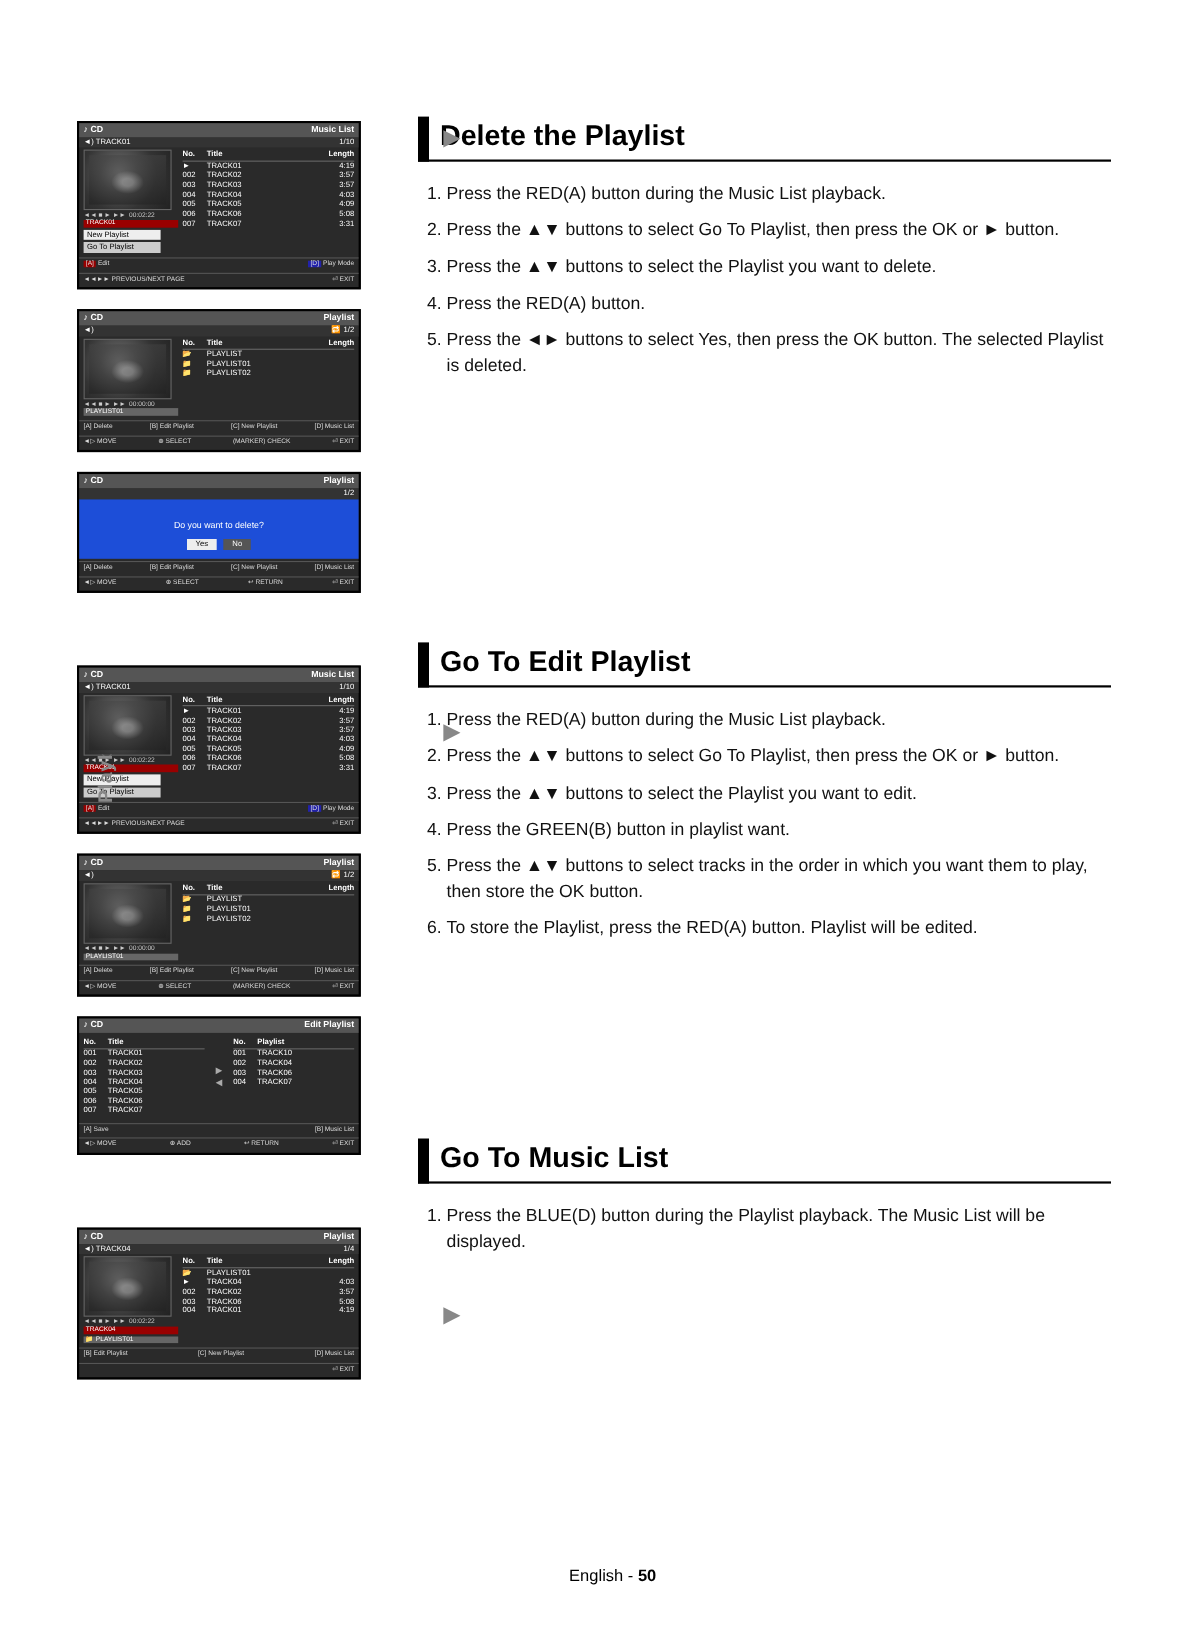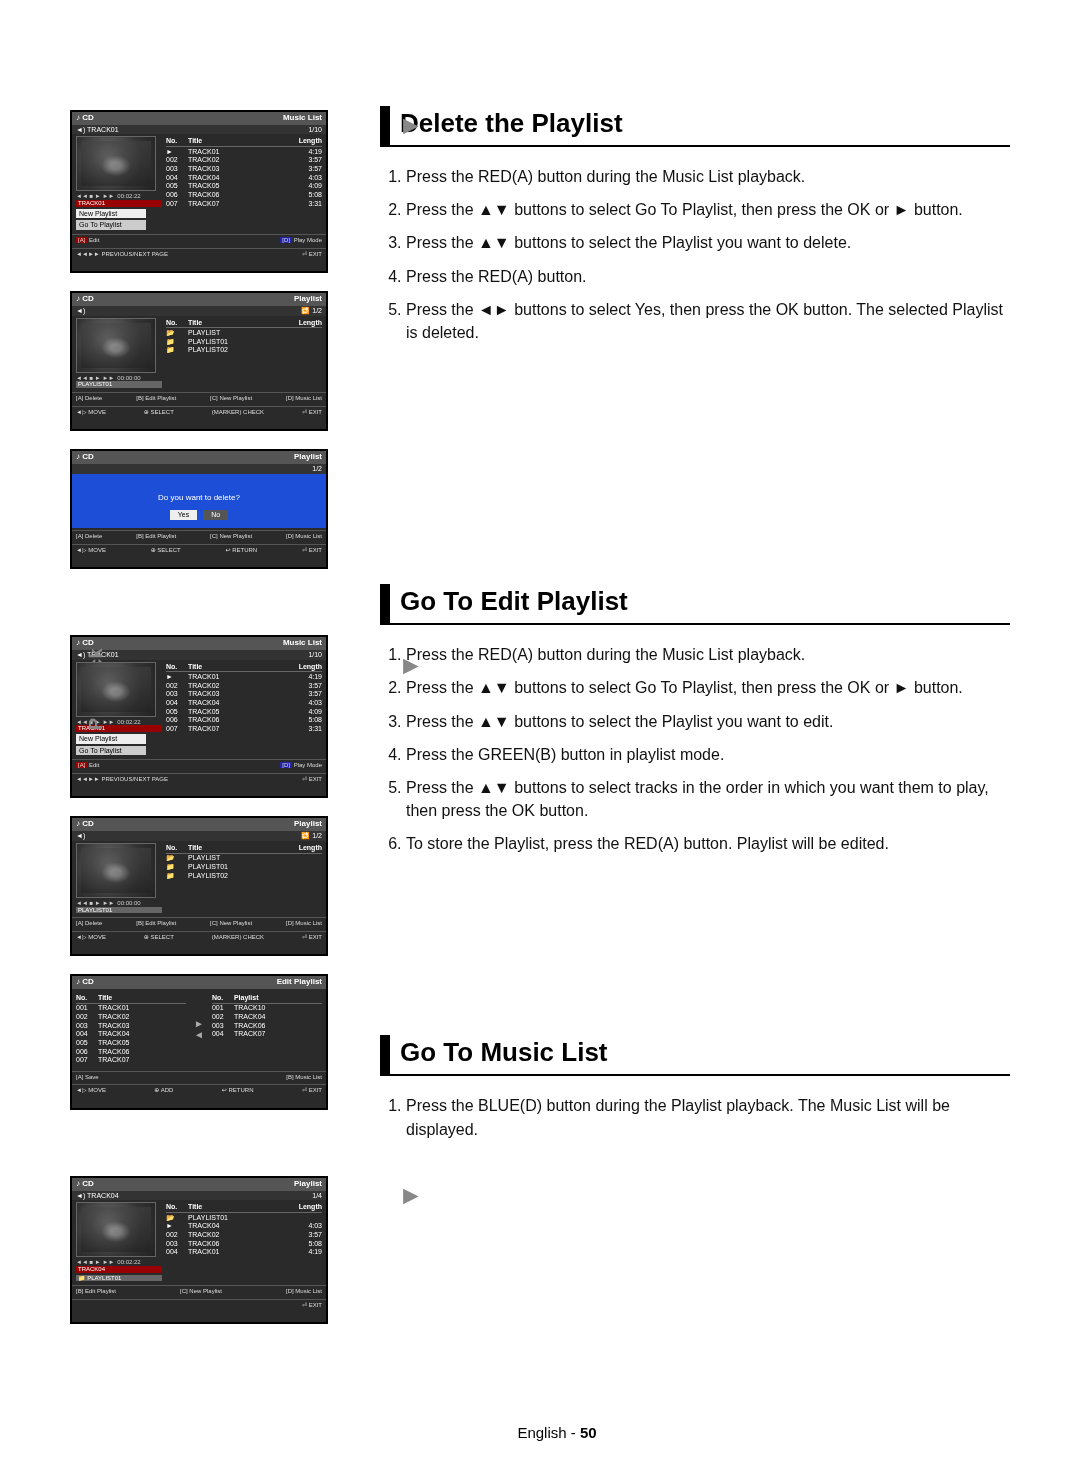--- a/index.html
+++ b/index.html
@@ -44,21 +44,21 @@
     flex: 1;
     padding-top: 6px;
   }
   .screenshot {
     border: 2px solid #000;
     background: #2a2a2a;
     color: #fff;
     font-size: 8px;
     line-height: 1.1;
     width: 258px;
-    padding-bottom: 12px;
+    padding-bottom: 2px;
   }
   .ss-top {
     background: #555;
     display: flex;
     justify-content: space-between;
     padding: 2px 4px;
     font-size: 8px;
     font-weight: bold;
   }
   .ss-sub {
@@ -664,23 +664,23 @@
       </div>
 
       <div style="height:190px"></div>
 
       <div class="section">
         <div class="sect-title">Go To Edit Playlist</div>
         <ol class="steps">
           <li>Press the RED(A) button during the Music List playback.</li>
           <li>Press the ▲▼ buttons to select Go To Playlist, then press the OK or ► button.</li>
           <li>Press the ▲▼ buttons to select the Playlist you want to edit.</li>
-          <li>Press the GREEN(B) button in playlist mode.</li>
+          <li>Press the GREEN(B) button in playlist want.</li>
           <li>
-            <span>Press the ▲▼ buttons to select tracks in the order in which you want them to play, then press the OK button.</span>
+            <span>Press the ▲▼ buttons to select tracks in the order in which you want them to play, then store the OK button.</span>
           </li>
           <li>To store the Playlist, press the RED(A) button. Playlist will be edited.</li>
         </ol>
       </div>
 
       <div style="height:130px"></div>
 
       <div class="section">
         <div class="sect-title">Go To Music List</div>
         <ol class="steps">

